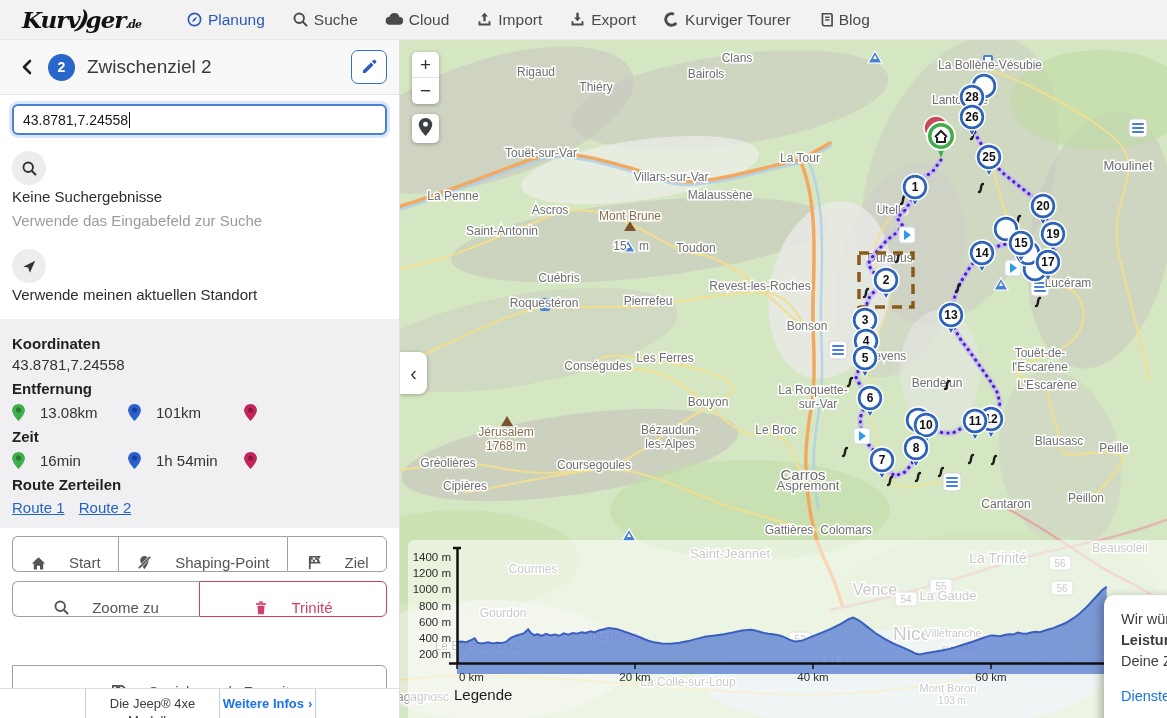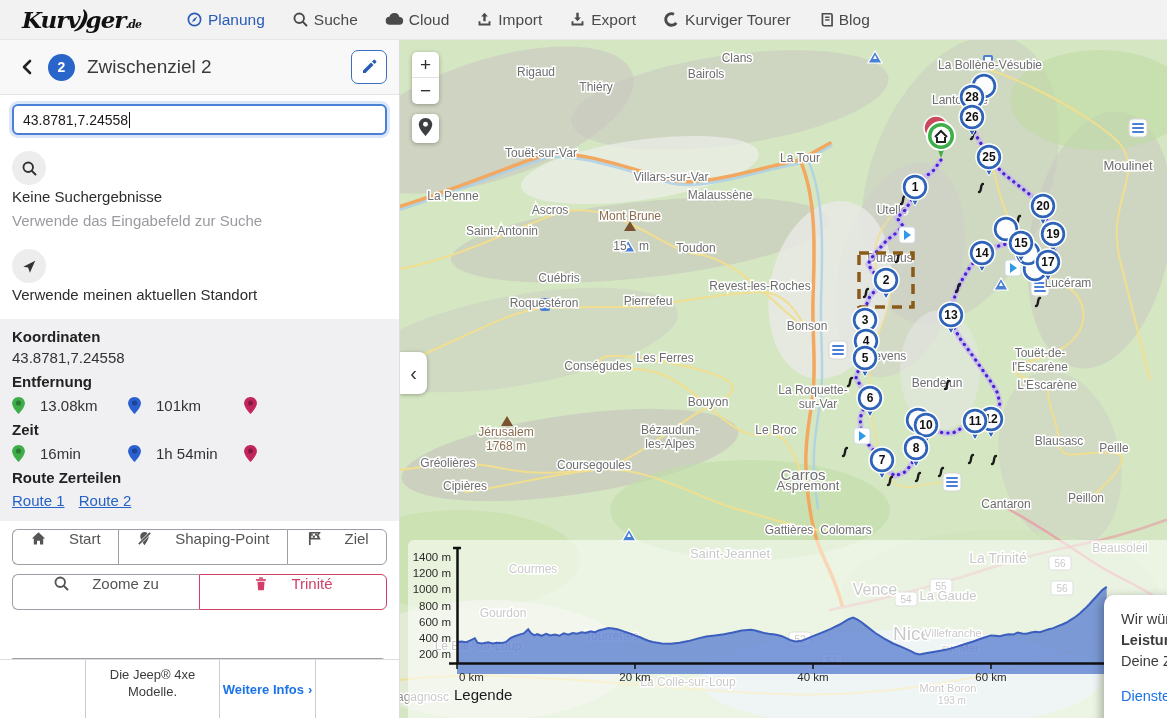--- a/index.html
+++ b/index.html
@@ -30,40 +30,40 @@
               display:flex; align-items:center; justify-content:center; cursor:pointer; }
   .coord-wrap { padding:9px 12px 8px 12px; }
   .coord-input { height:31px; border:2px solid #4a80d4; border-radius:6px; box-shadow:0 0 0 3px rgba(90,140,230,.22);
                  display:flex; align-items:center; padding:0 9px; font-size:14px; color:#1a1a1a; background:#fff; cursor:text;}
   .caret { display:inline-block; width:1px; height:16px; background:#111; margin-left:1px; }
   .srow { display:flex; align-items:flex-start; padding:8px 12px; cursor:pointer;flex-direction:column; }
   .srow .circ { width:34px; height:34px; border-radius:50%; background:#ededee; display:flex; align-items:center;
                 justify-content:center; margin-right:40px; flex:none; }
   .srow .t1 { font-size:15px; color:#2d2d2d; line-height:24px;}
   .srow .t2 { font-size:15px; color:#9a9aa0; line-height:24px;}
-  .details { background:#f0f0f2; padding:9px 12px 12px 12px; margin-top:4px; }
+  .details { background:#f0f0f2; padding:16px 12px 12px 12px; margin-top:4px; }
   .details .lbl { font-weight:bold; font-size:15px; color:#222; margin-top:7px; }
   .details .val { font-size:15px; color:#333; margin-top:4px; }
   .pinrow { display:flex; align-items:center; margin-top:7px; font-size:15px; color:#333; }
   .pinrow .pv { width:88px; margin-left:14px; }
   .pinrow .pin { width:14px; display:flex; }
   .pin-green{ color:#3fae49; } .pin-blue{ color:#2a5fd0; } .pin-red{ color:#c2255c; }
   .routelinks { margin-top:6px; font-size:15px; }
   .routelinks a { color:#2563c9; text-decoration:underline; margin-right:10px; cursor:pointer; }
   .btnarea { padding:8px 12px; }
   .btnrow { display:flex; margin-bottom:9px; }
   .btn { height:36px; background:#fff; border:1px solid #9aa0a6; color:#555; font-size:15px;
-         display:flex; align-items:flex-start; justify-content:center; gap:22px; cursor:pointer; }
+         display:flex; align-items:flex-end; justify-content:center; gap:22px; cursor:pointer; }
   .btn svg { flex:none; }
   .btnrow .btn { border-radius:0; border-right-width:0; flex:1;}
   .btnrow .btn:first-child { border-radius:6px 0 0 6px; }
   .btnrow .btn:last-child { border-radius:0 6px 6px 0; border-right-width:1px;}
   .btn.full { width:100%; border-radius:6px;margin-top:39px; }
   .btn.danger { color:#d23e68; border-color:#d23e68; position:relative; z-index:2;}
-  .ad { position:absolute; bottom:0; left:0; width:100%; height:59px; border-top:1px solid #ddd; background:#fff; display:flex;}
+  .ad { position:absolute; bottom:0; left:0; width:100%; height:30px; border-top:1px solid #ddd; background:#fff; display:flex;}
   .ad-box { margin-left:85px; width:231px; border-left:1px solid #ccc; border-right:1px solid #ccc; display:flex; }
   .ad-text { flex:1.05; border-right:1px solid #ccc; font-size:13px; color:#3c3c3c; text-align:center; padding-top:6px; line-height:17px;}
   .ad-link { flex:0.75; display:flex; align-items:center; justify-content:center; color:#1a73e8; font-size:13px;
              font-weight:bold; gap:4px; cursor:pointer; }
 
   
   .map { position:absolute; left:400px; top:40px; width:767px; height:678px; overflow:hidden; background:#d5e7c2; }
   .map svg.base { position:absolute; left:0; top:0; }
   .mapctl { position:absolute; background:#fff; border-radius:5px; box-shadow:0 1px 4px rgba(0,0,0,.3); z-index:20; }
   .zoomctl { left:12px; top:12px; width:27px; }

